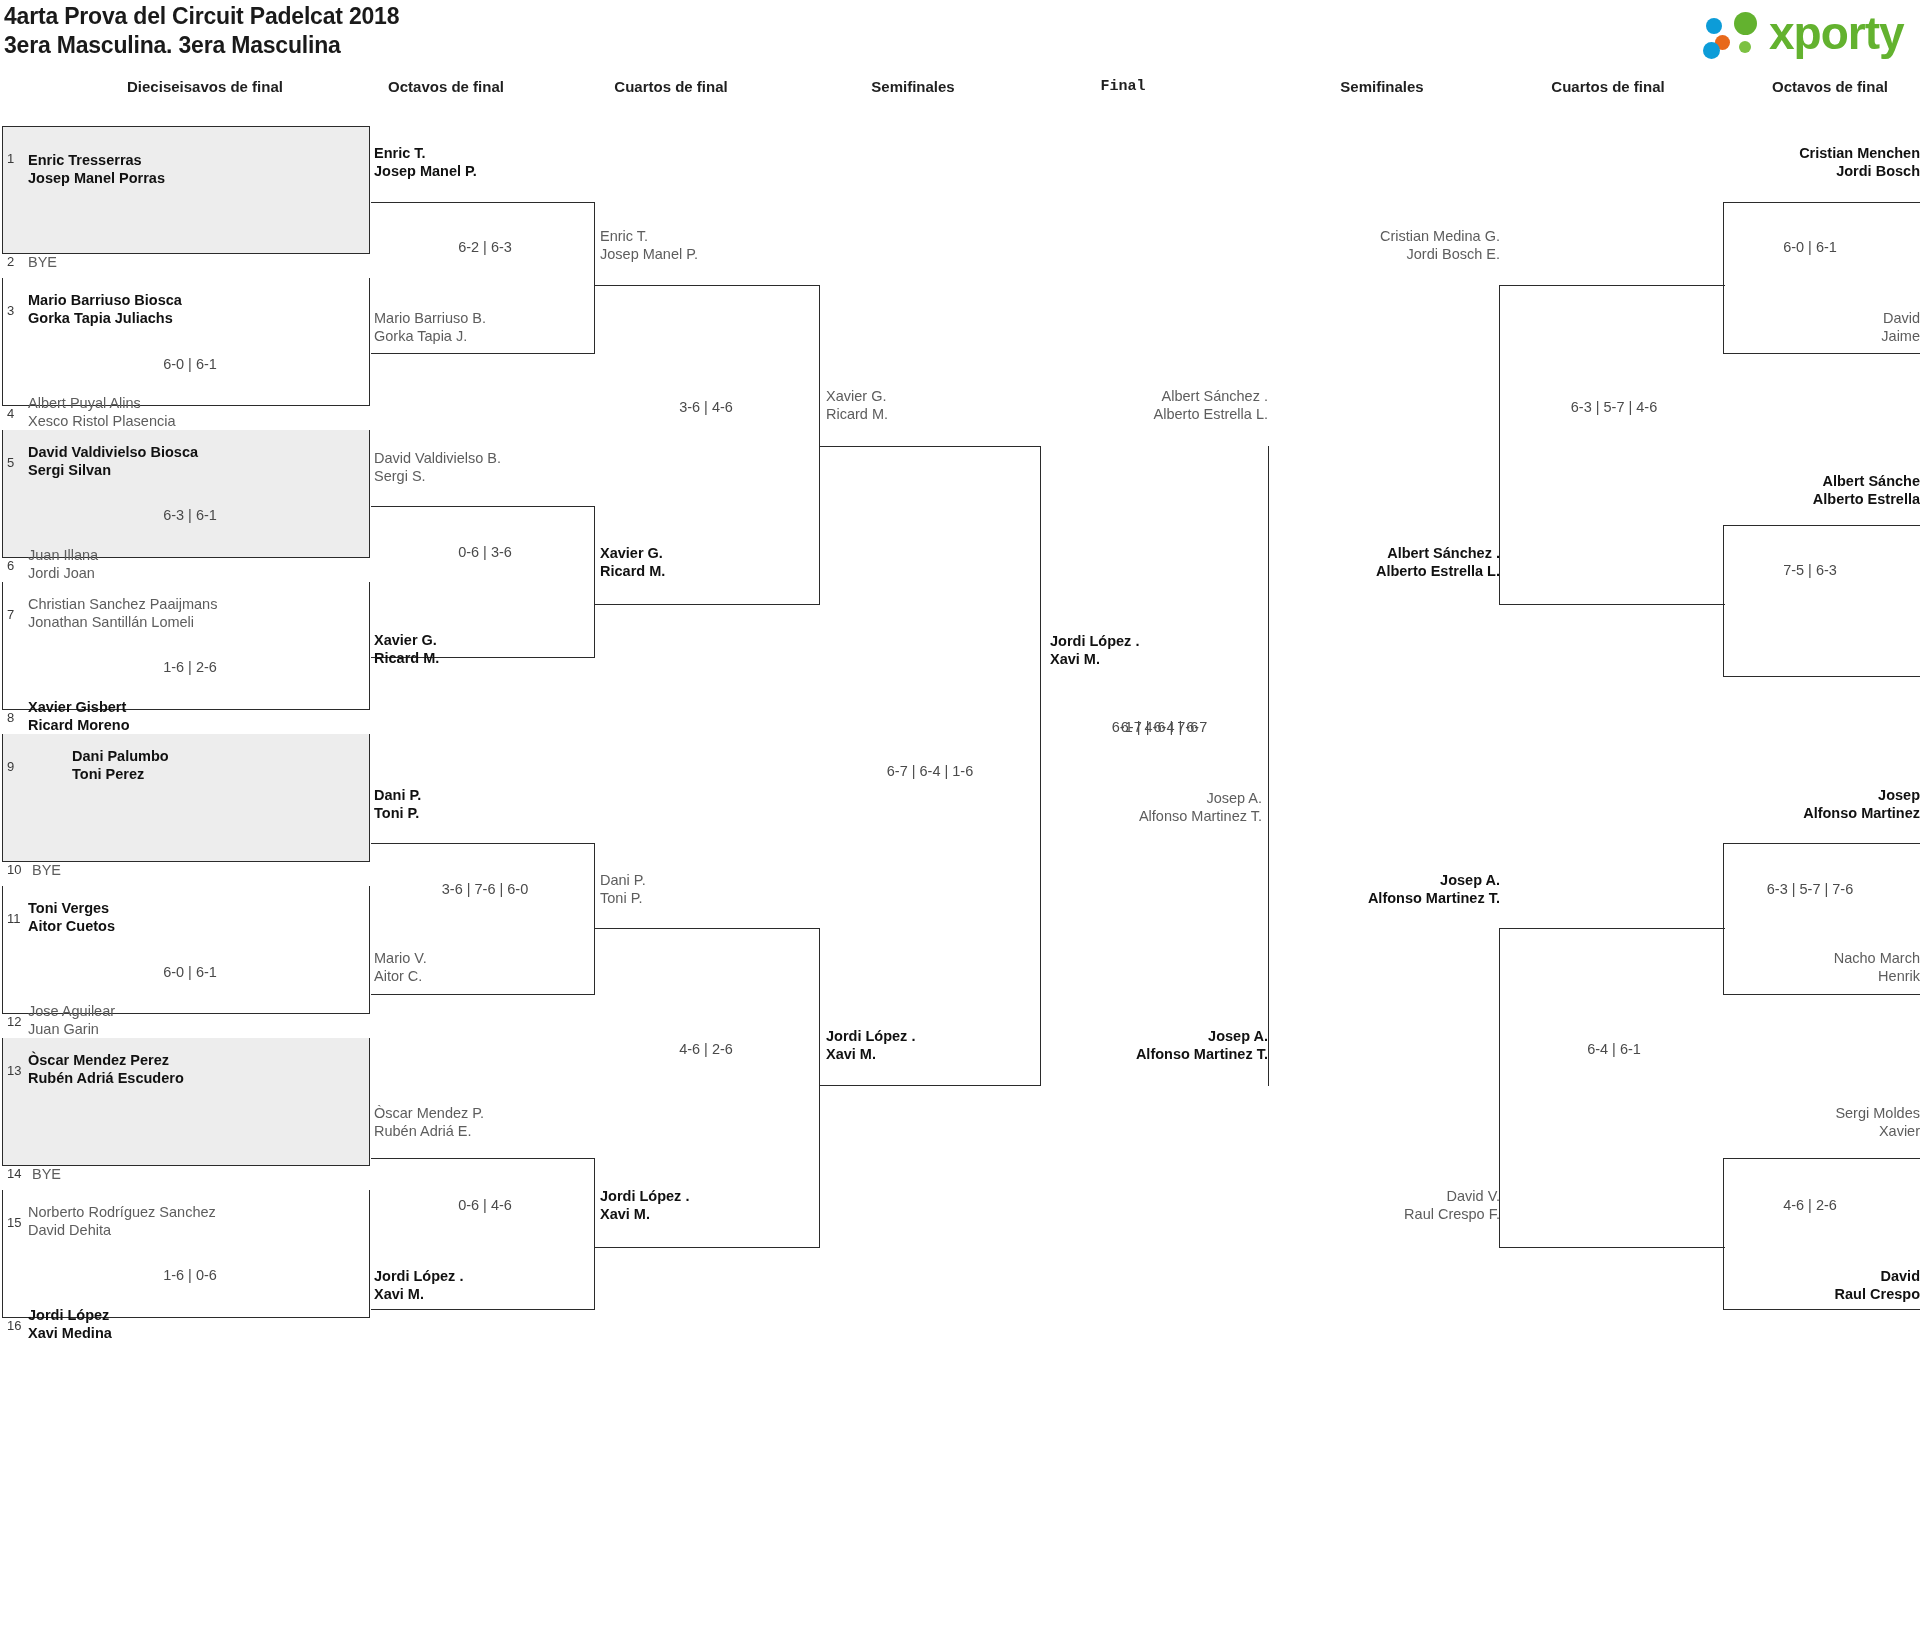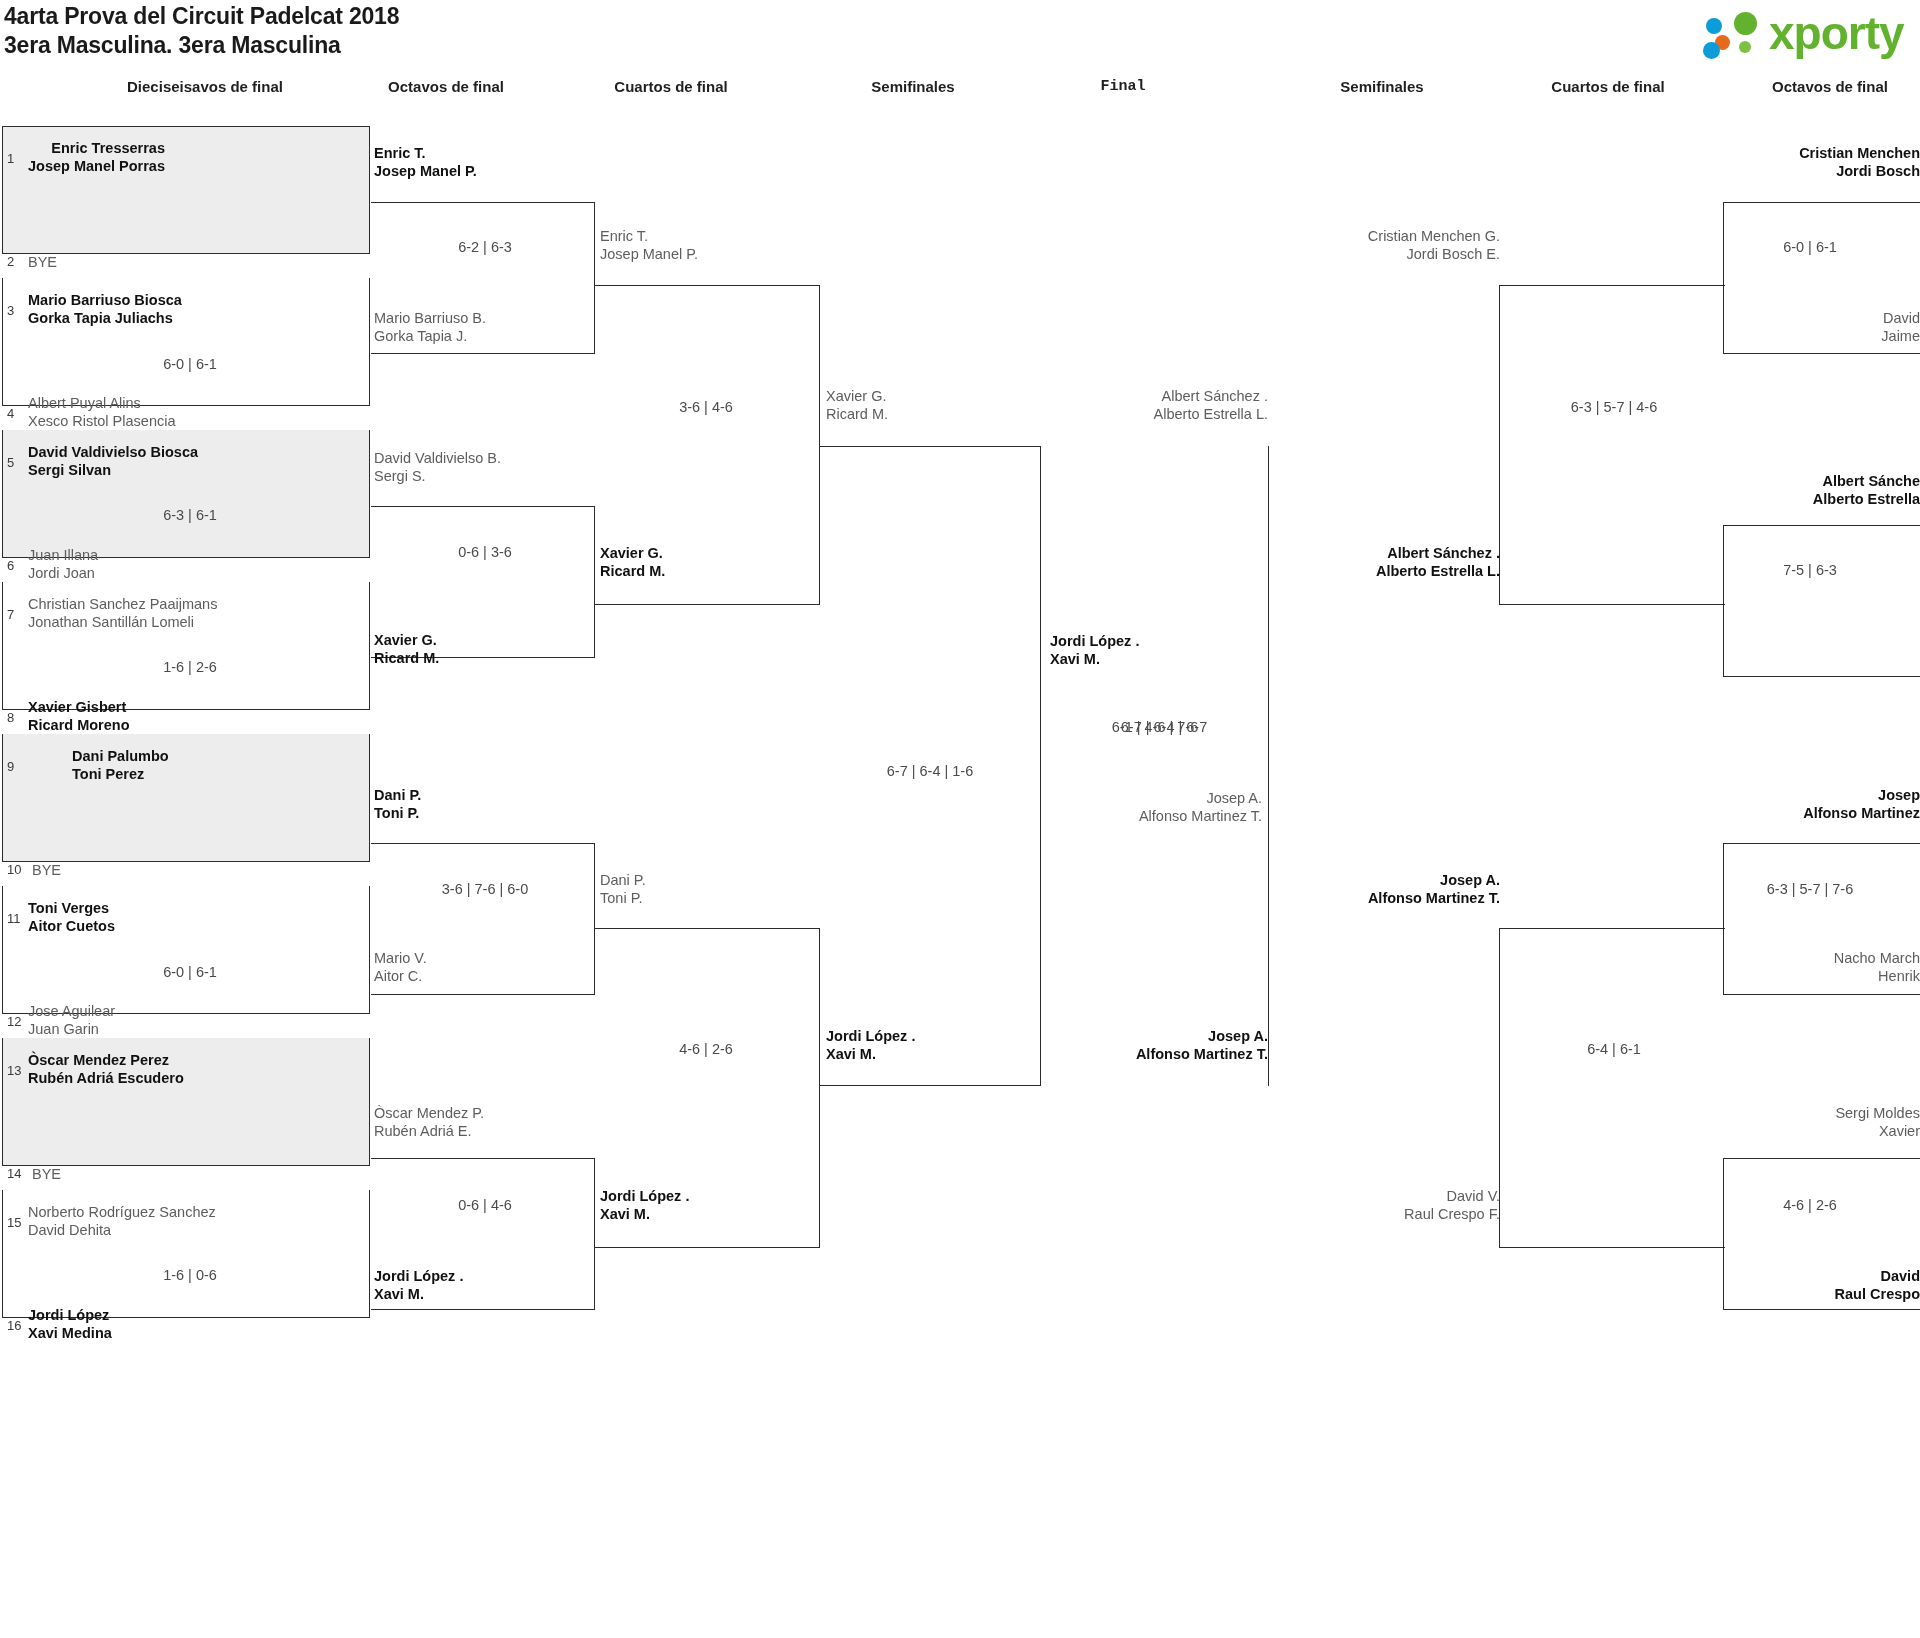--- a/index.html
+++ b/index.html
@@ -87,21 +87,21 @@
   <div class="round-hdr" style="left:316px;width:260px;">Octavos de final</div>
   <div class="round-hdr" style="left:541px;width:260px;">Cuartos de final</div>
   <div class="round-hdr" style="left:803px;width:220px;">Semifinales</div>
   <div class="round-hdr" style="left:1043px;width:160px;font-family:Liberation Mono, monospace;">Final</div>
   <div class="round-hdr" style="left:1272px;width:220px;">Semifinales</div>
   <div class="round-hdr" style="left:1478px;width:260px;">Cuartos de final</div>
   <div class="round-hdr" style="left:1700px;width:260px;">Octavos de final</div>
 
   <div class="r1cell first shaded" style="left:2px;top:126px;width:368px;height:128px;"></div>
   <span class="seedno" style="top:152px;">1</span>
-  <span class="team win" style="left:28px;top:140px;text-align:right;">
+  <span class="team win" style="left:28px;top:152px;">
     <span>Enric Tresserras</span><br><span>Josep Manel Porras</span>
   </span>
   <span class="seedno" style="top:255px;">2</span>
   <span class="bye" style="left:28px;top:255px;">BYE</span>
 
   <div class="r1cell" style="left:2px;top:278px;width:368px;height:128px;"></div>
   <span class="seedno" style="top:304px;">3</span>
   <span class="team win" style="left:28px;top:292px;">
     <span>Mario Barriuso Biosca</span><br><span>Gorka Tapia Juliachs</span>
   </span>
@@ -246,21 +246,21 @@
 
   <span class="team right" style="left:1060px;top:388px;width:208px;">
     <span>Albert Sánchez .</span><br><span>Alberto Estrella L.</span>
   </span>
   <span class="score" style="left:1060px;top:720px;width:208px;">6-7 | 6-4 | 6-7</span>
   <span class="team win right" style="left:1060px;top:1028px;width:208px;">
     <span>Josep A.</span><br><span>Alfonso Martinez T.</span>
   </span>
 
   <span class="team right" style="left:1275px;top:228px;width:225px;">
-    <span>Cristian Menchen G.</span><br><span>Jordi Bosch E.</span>
+    <span>Cristian Medina G.</span><br><span>Jordi Bosch E.</span>
   </span>
   <div class="conn" style="left:1499px;top:285px;width:226px;height:320px;border-width:1px 0 1px 1px;"></div>
   <span class="score" style="left:1508px;top:400px;width:212px;">6-3 | 5-7 | 4-6</span>
   <span class="team win right" style="left:1275px;top:545px;width:225px;">
     <span>Albert Sánchez .</span><br><span>Alberto Estrella L.</span>
   </span>
 
   <span class="team win right" style="left:1275px;top:872px;width:225px;">
     <span>Josep A.</span><br><span>Alfonso Martinez T.</span>
   </span>

